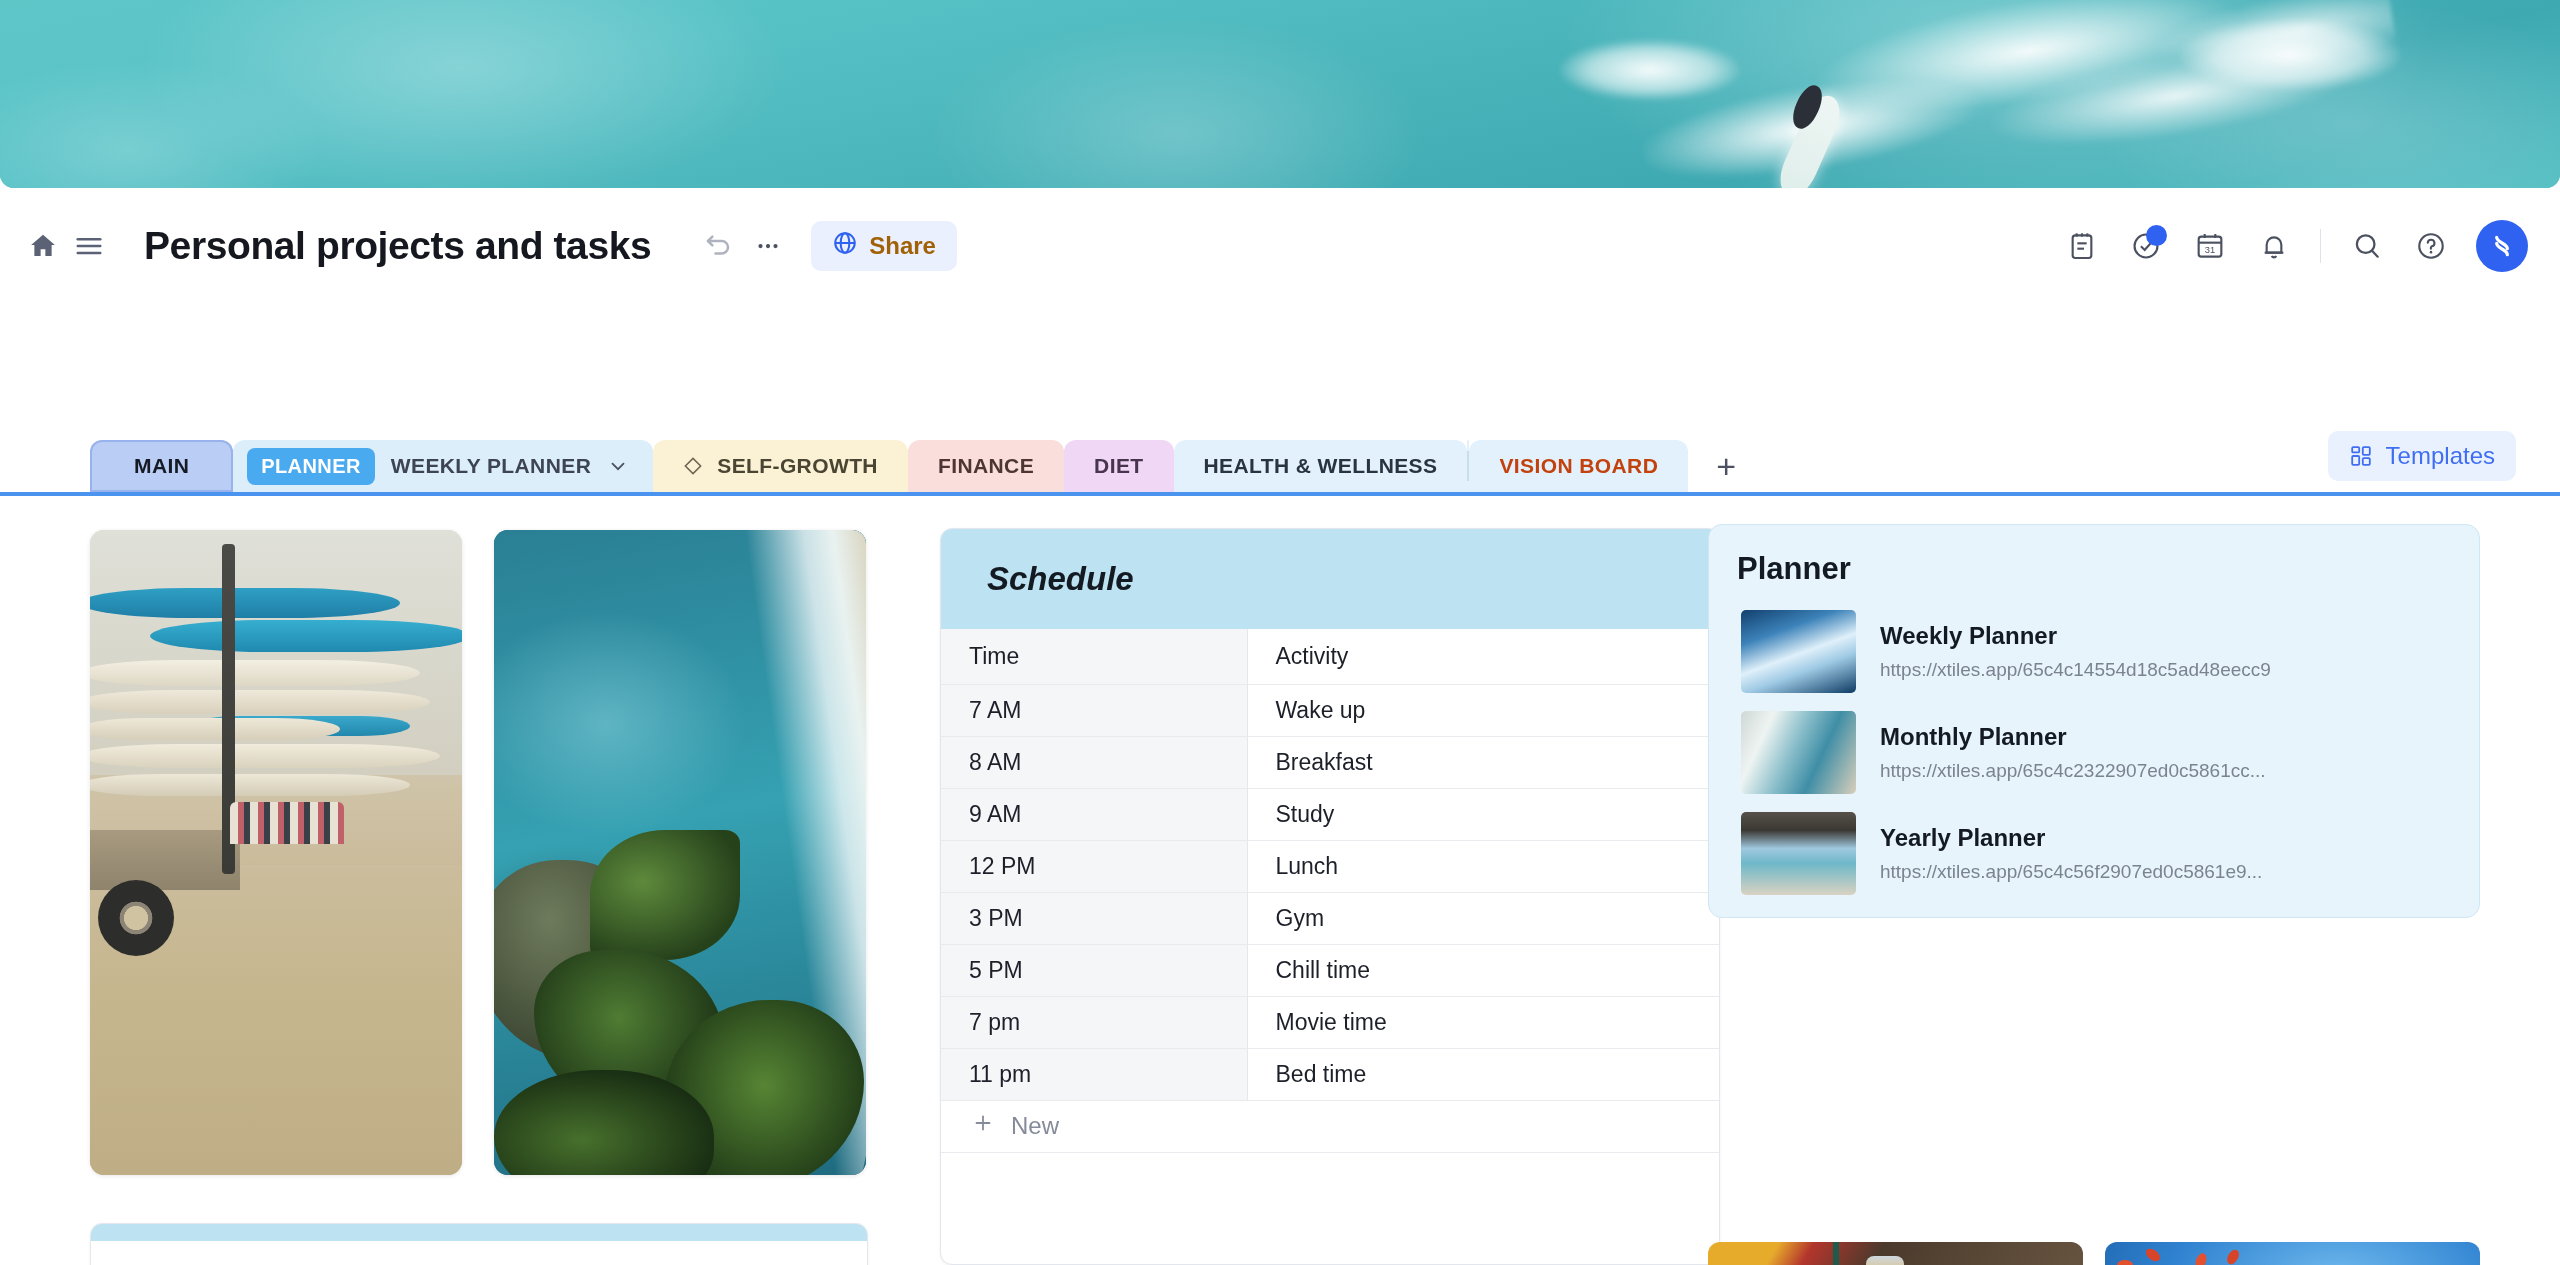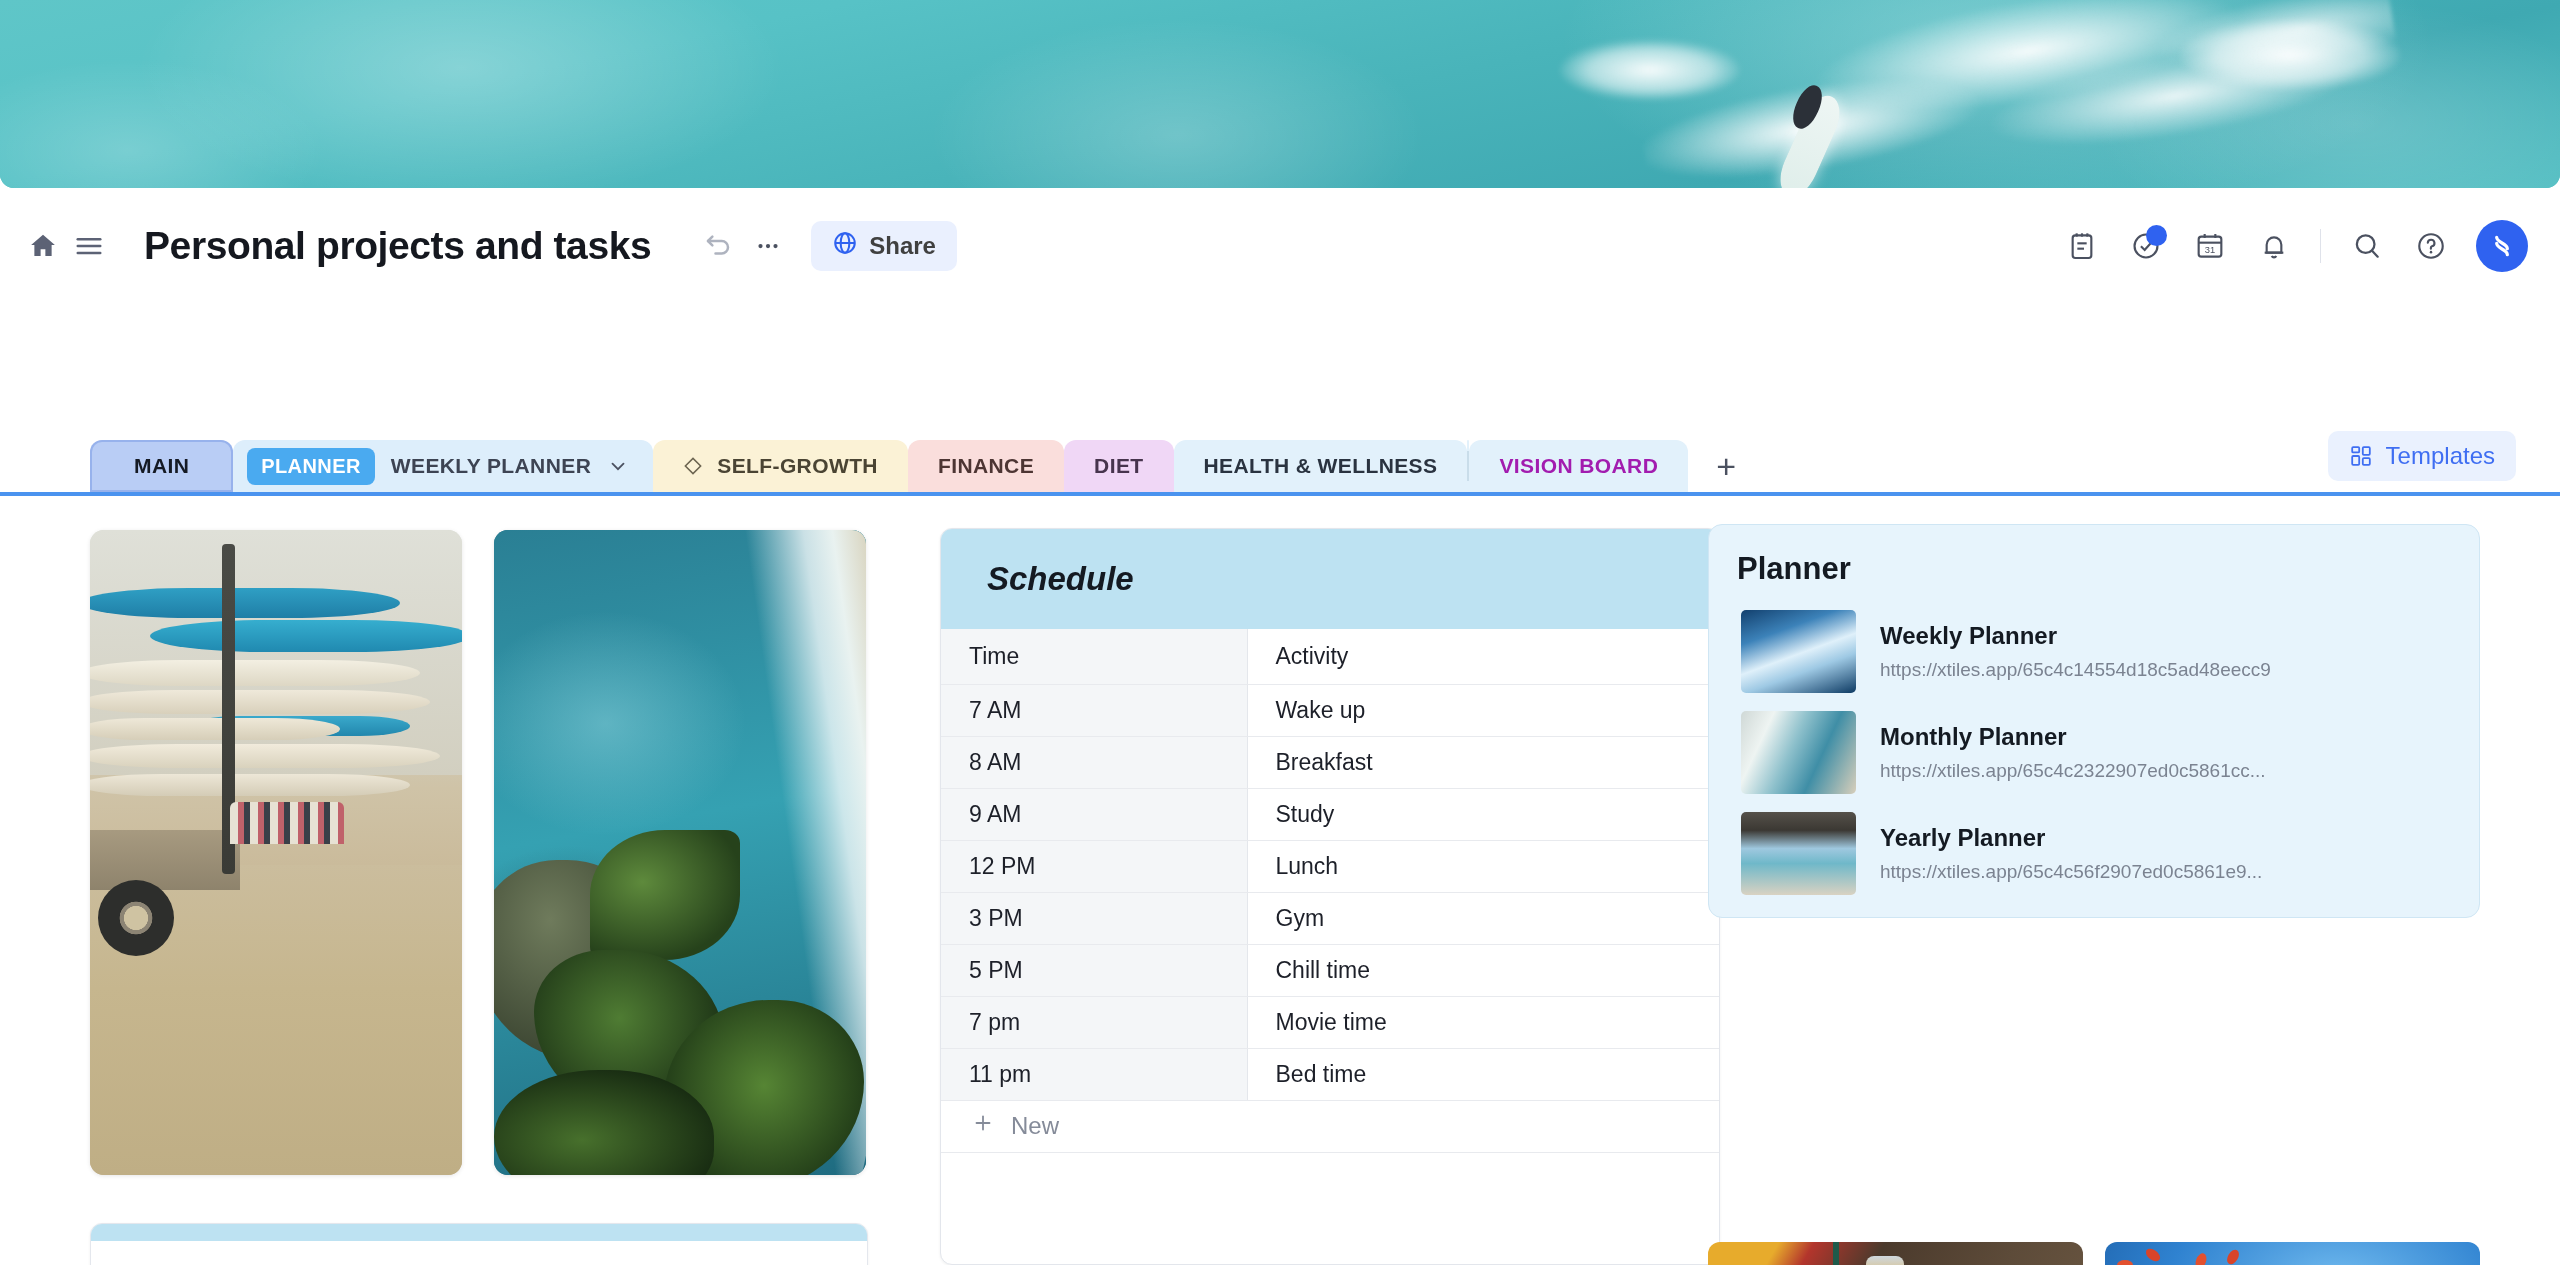--- a/index.html
+++ b/index.html
@@ -77,21 +77,21 @@
     border-radius: 8px; cursor: pointer; color: #5c6275;
   }
   .page-title {
     font-size: 39px; font-weight: 700; color: #15181f;
     margin-left: 32px; letter-spacing: -.4px; white-space: nowrap;
   }
   .hdr-actions { display: flex; align-items: center; gap: 4px; margin-left: 44px; }
   .share-btn {
     display: flex; align-items: center; gap: 11px;
     height: 50px; padding: 0 21px;
-    background: #eaf0fe; color: #404040;
+    background: #eaf0fe; color: #a16207;
     border-radius: 10px; font-size: 24px; font-weight: 600;
     cursor: pointer; margin-left: 16px;
   }
   .hdr-right {
     margin-left: auto; display: flex; align-items: center;
     gap: 10px; padding-right: 32px;
   }
   .hdr-right .icon-btn { width: 54px; height: 54px; position: relative; }
   .badge-dot {
     position: absolute; right: 6px; top: 6px;
@@ -127,21 +127,21 @@
   .chip {
     background: #4aaaf0; color: #fff;
     font-size: 20px; font-weight: 700; letter-spacing: .4px;
     padding: 7px 14px; border-radius: 8px;
   }
   .tab.planner .ptxt { color: #3d4453; font-weight: 700; }
   .tab.selfgrowth { background: #fbf2d6; color: #4a4433; gap: 14px; }
   .tab.finance { background: #fadedc; color: #4d3533; }
   .tab.diet { background: #f0d7f6; color: #47344d; }
   .tab.wellness { background: #e2f1fb; color: #2a3340; }
-  .tab.vision { background: #e2f1fb; color: #a21caf; }
+  .tab.vision { background: #e2f1fb; color: #c2410c; }
   .tab-sep { width: 2px; height: 30px; background: #c9ddea; align-self: center; }
   .tab-add {
     height: 52px; width: 76px;
     display: flex; align-items: center; justify-content: center;
     font-size: 34px; color: #4b5160; cursor: pointer; font-weight: 300;
   }
   .templates-btn {
     position: absolute; right: 44px; bottom: 11px;
     display: flex; align-items: center; gap: 13px;
     background: #eaf1fe; color: #3f6ef2;

